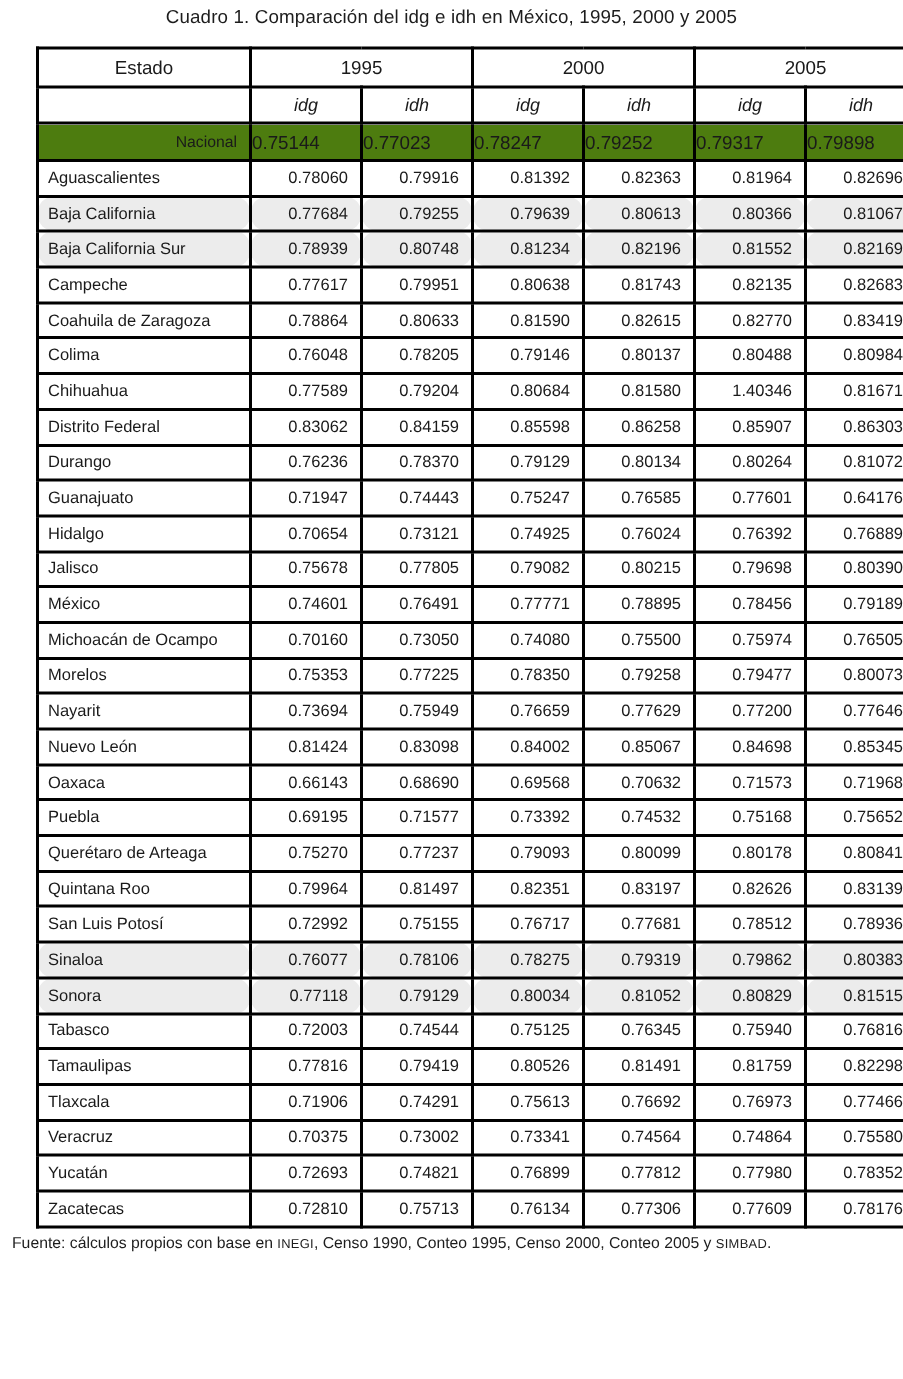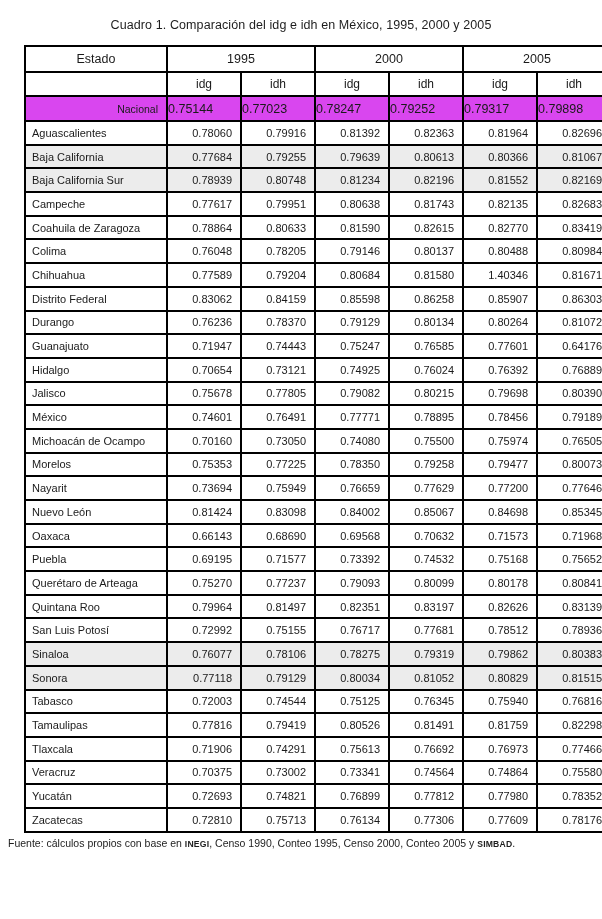--- a/index.html
+++ b/index.html
@@ -9,21 +9,21 @@
     width: 602px;
     height: 919px;
     font-family: "Liberation Sans", sans-serif;
     color: #1a1a1a;
     -webkit-font-smoothing: antialiased;
   }
   .page {
     width: 602px;
     height: 919px;
     box-sizing: border-box;
-    padding-top: 18px;
+    padding-top: 4px;
   }
   .title {
     text-align: center;
     font-size: 12.5px;
     letter-spacing: 0.1px;
     color: #1d1d1d;
     margin-bottom: 13px;
   }
   table.cmp {
     border-collapse: collapse;
@@ -41,52 +41,52 @@
   
   tr.h1 td {
     height: 24px;
     text-align: center;
     font-size: 12.5px;
   }
   tr.h2 td {
     height: 22px;
     text-align: center;
     font-size: 12px;
+    font-style: italic;
   }
   
-  tr.nacional td { background: #d946ef; height: 23px; }
+  tr.nacional td { background: #4d7c0f; height: 23px; }
   tr.nacional td.nac-label {
     text-align: right;
     font-size: 10.5px;
     padding-right: 8px;
   }
   tr.nacional td.nac-val {
     text-align: left;
     font-size: 12.5px;
   }
   
   tr.state-row td { height: 21.7px; font-size: 11px; }
   tr.state-row td.estado {
     text-align: left;
     padding-left: 6px;
   }
   tr.state-row td.val {
     text-align: right;
     padding-right: 8px;
   }
-  tr.state-row.shaded td { background: #ececec; }
+  tr.state-row.shaded td { background: #ececec; border-radius: 11px; }
   .footer {
     margin: 4px 0 0 8px;
     font-size: 10.5px;
     color: #1d1d1d;
   }
   .footer .sc {
     font-size: 8.6px;
     letter-spacing: 0.2px;
-    font-weight: bold;
   }
 </style>
 </head>
 <body>
 
 <div class="page">
 
   <div class="title">Cuadro 1. Comparación del idg e idh en México, 1995, 2000 y 2005</div>
 
   <table class="cmp">

